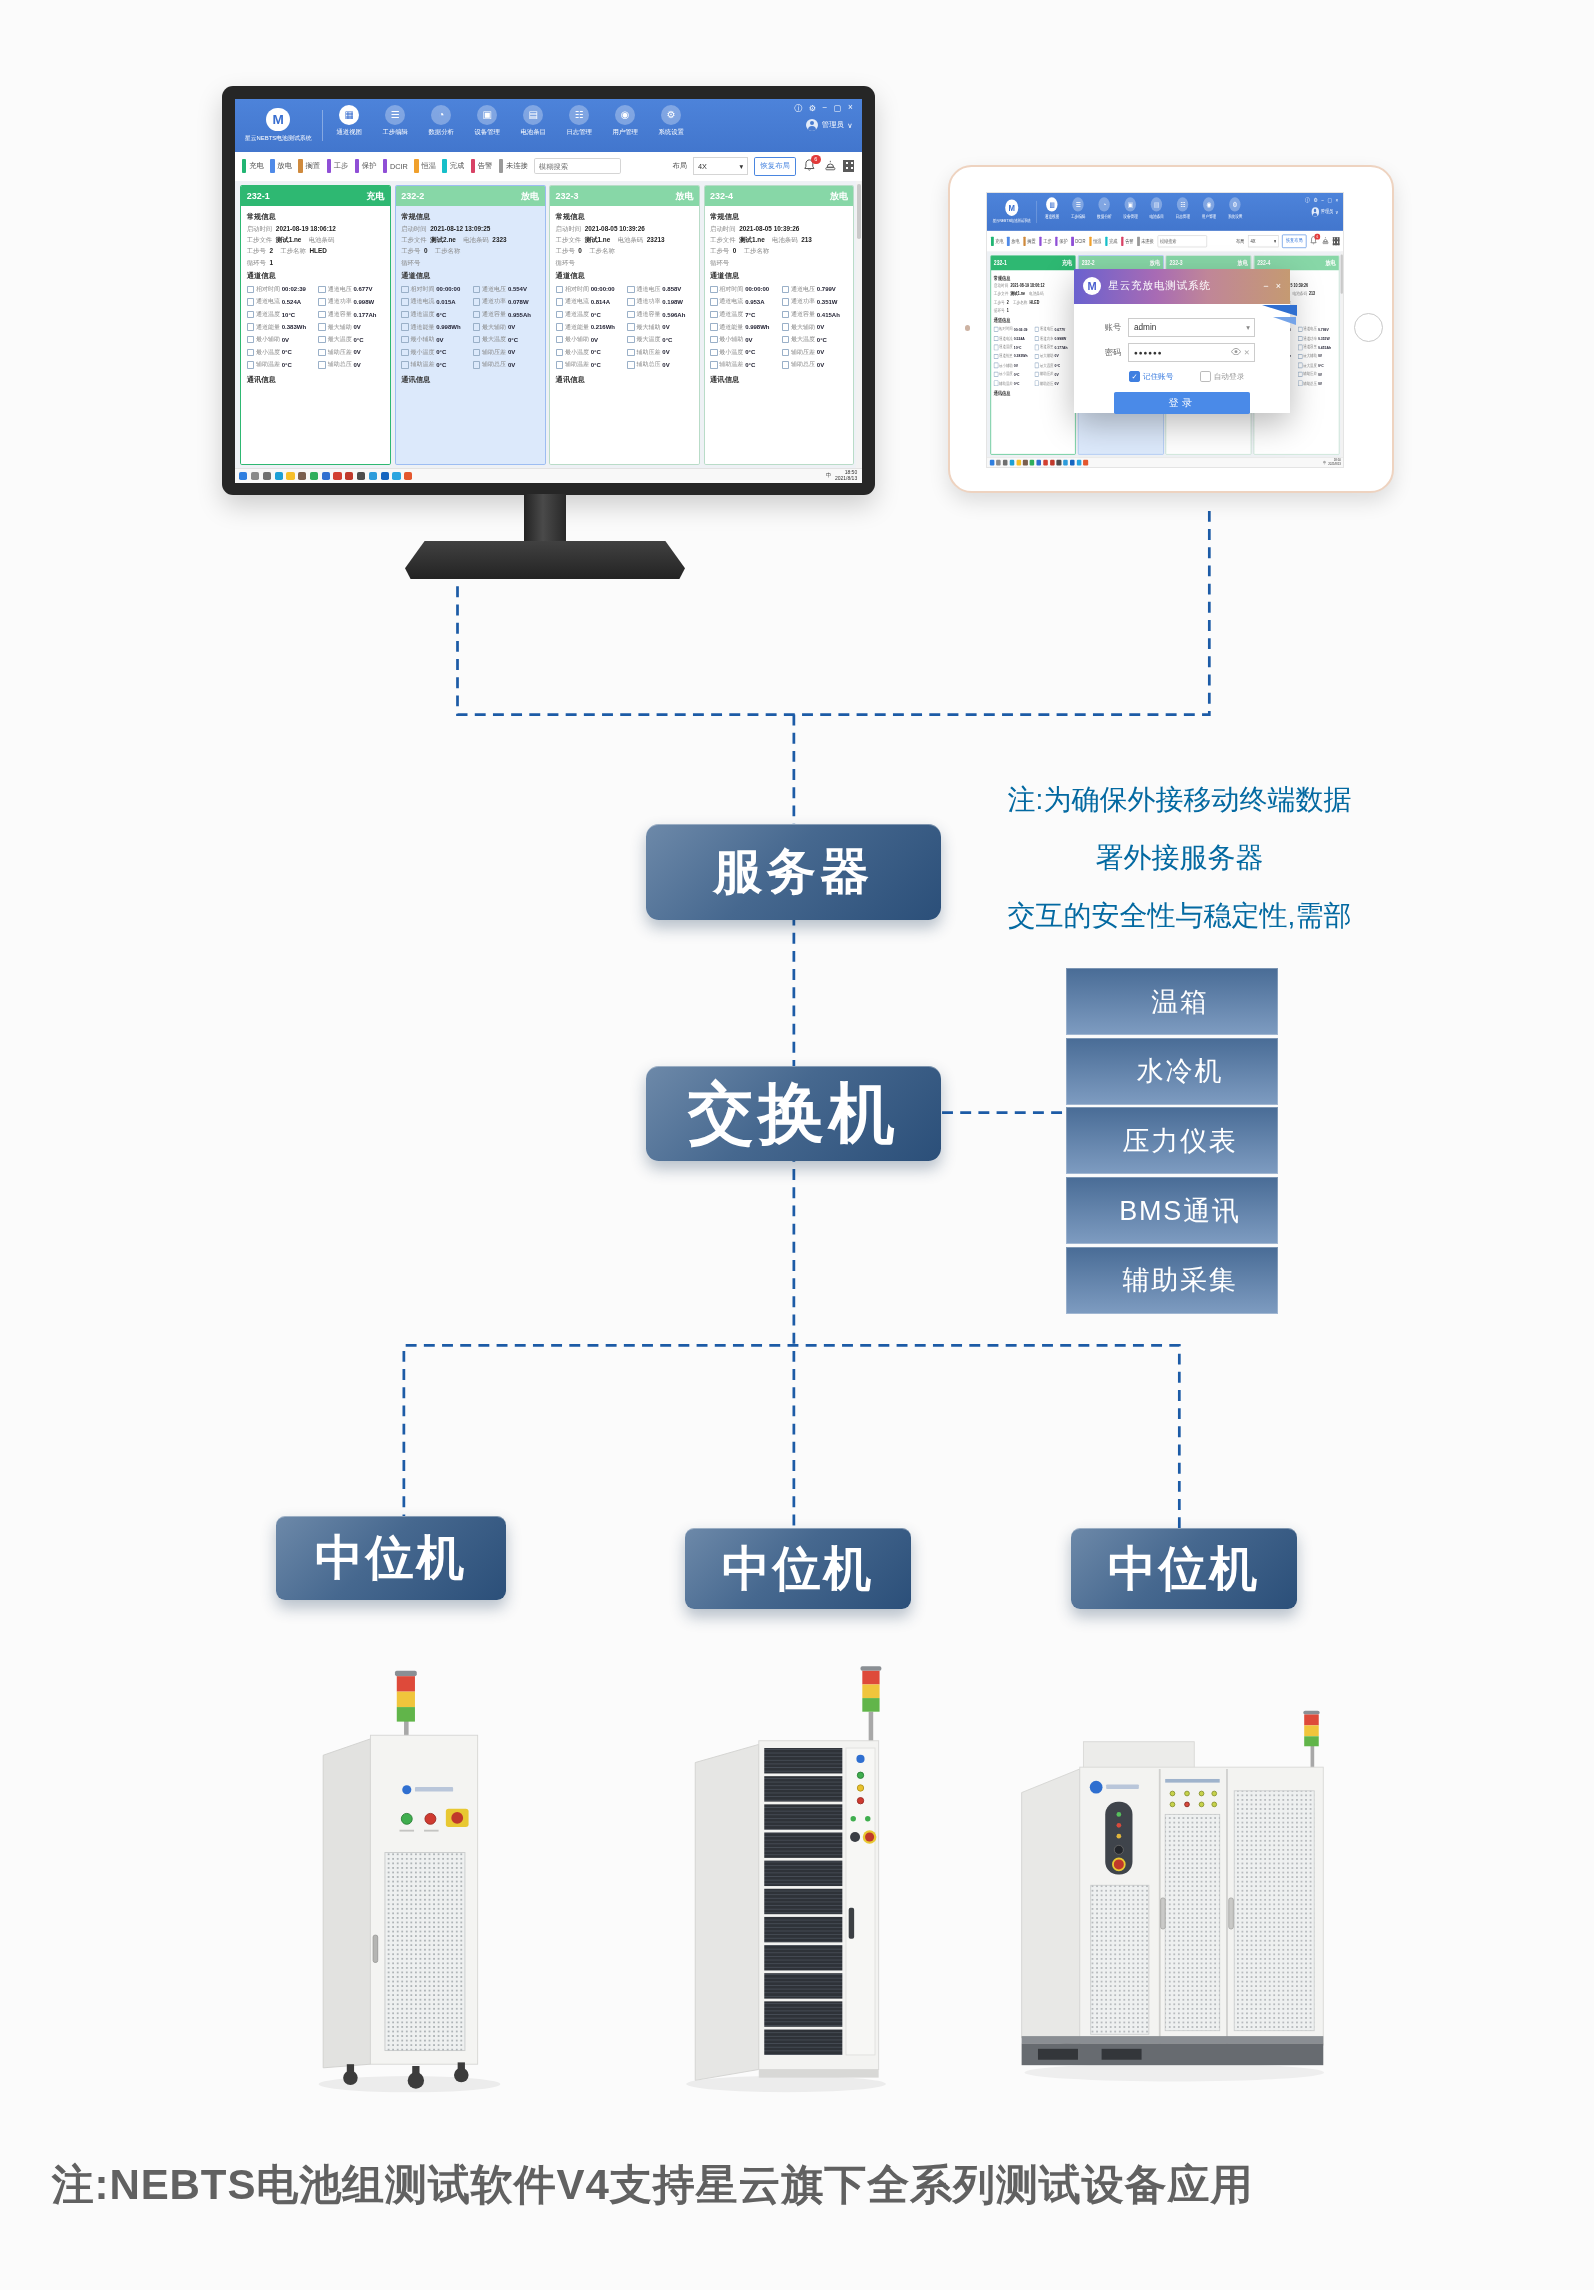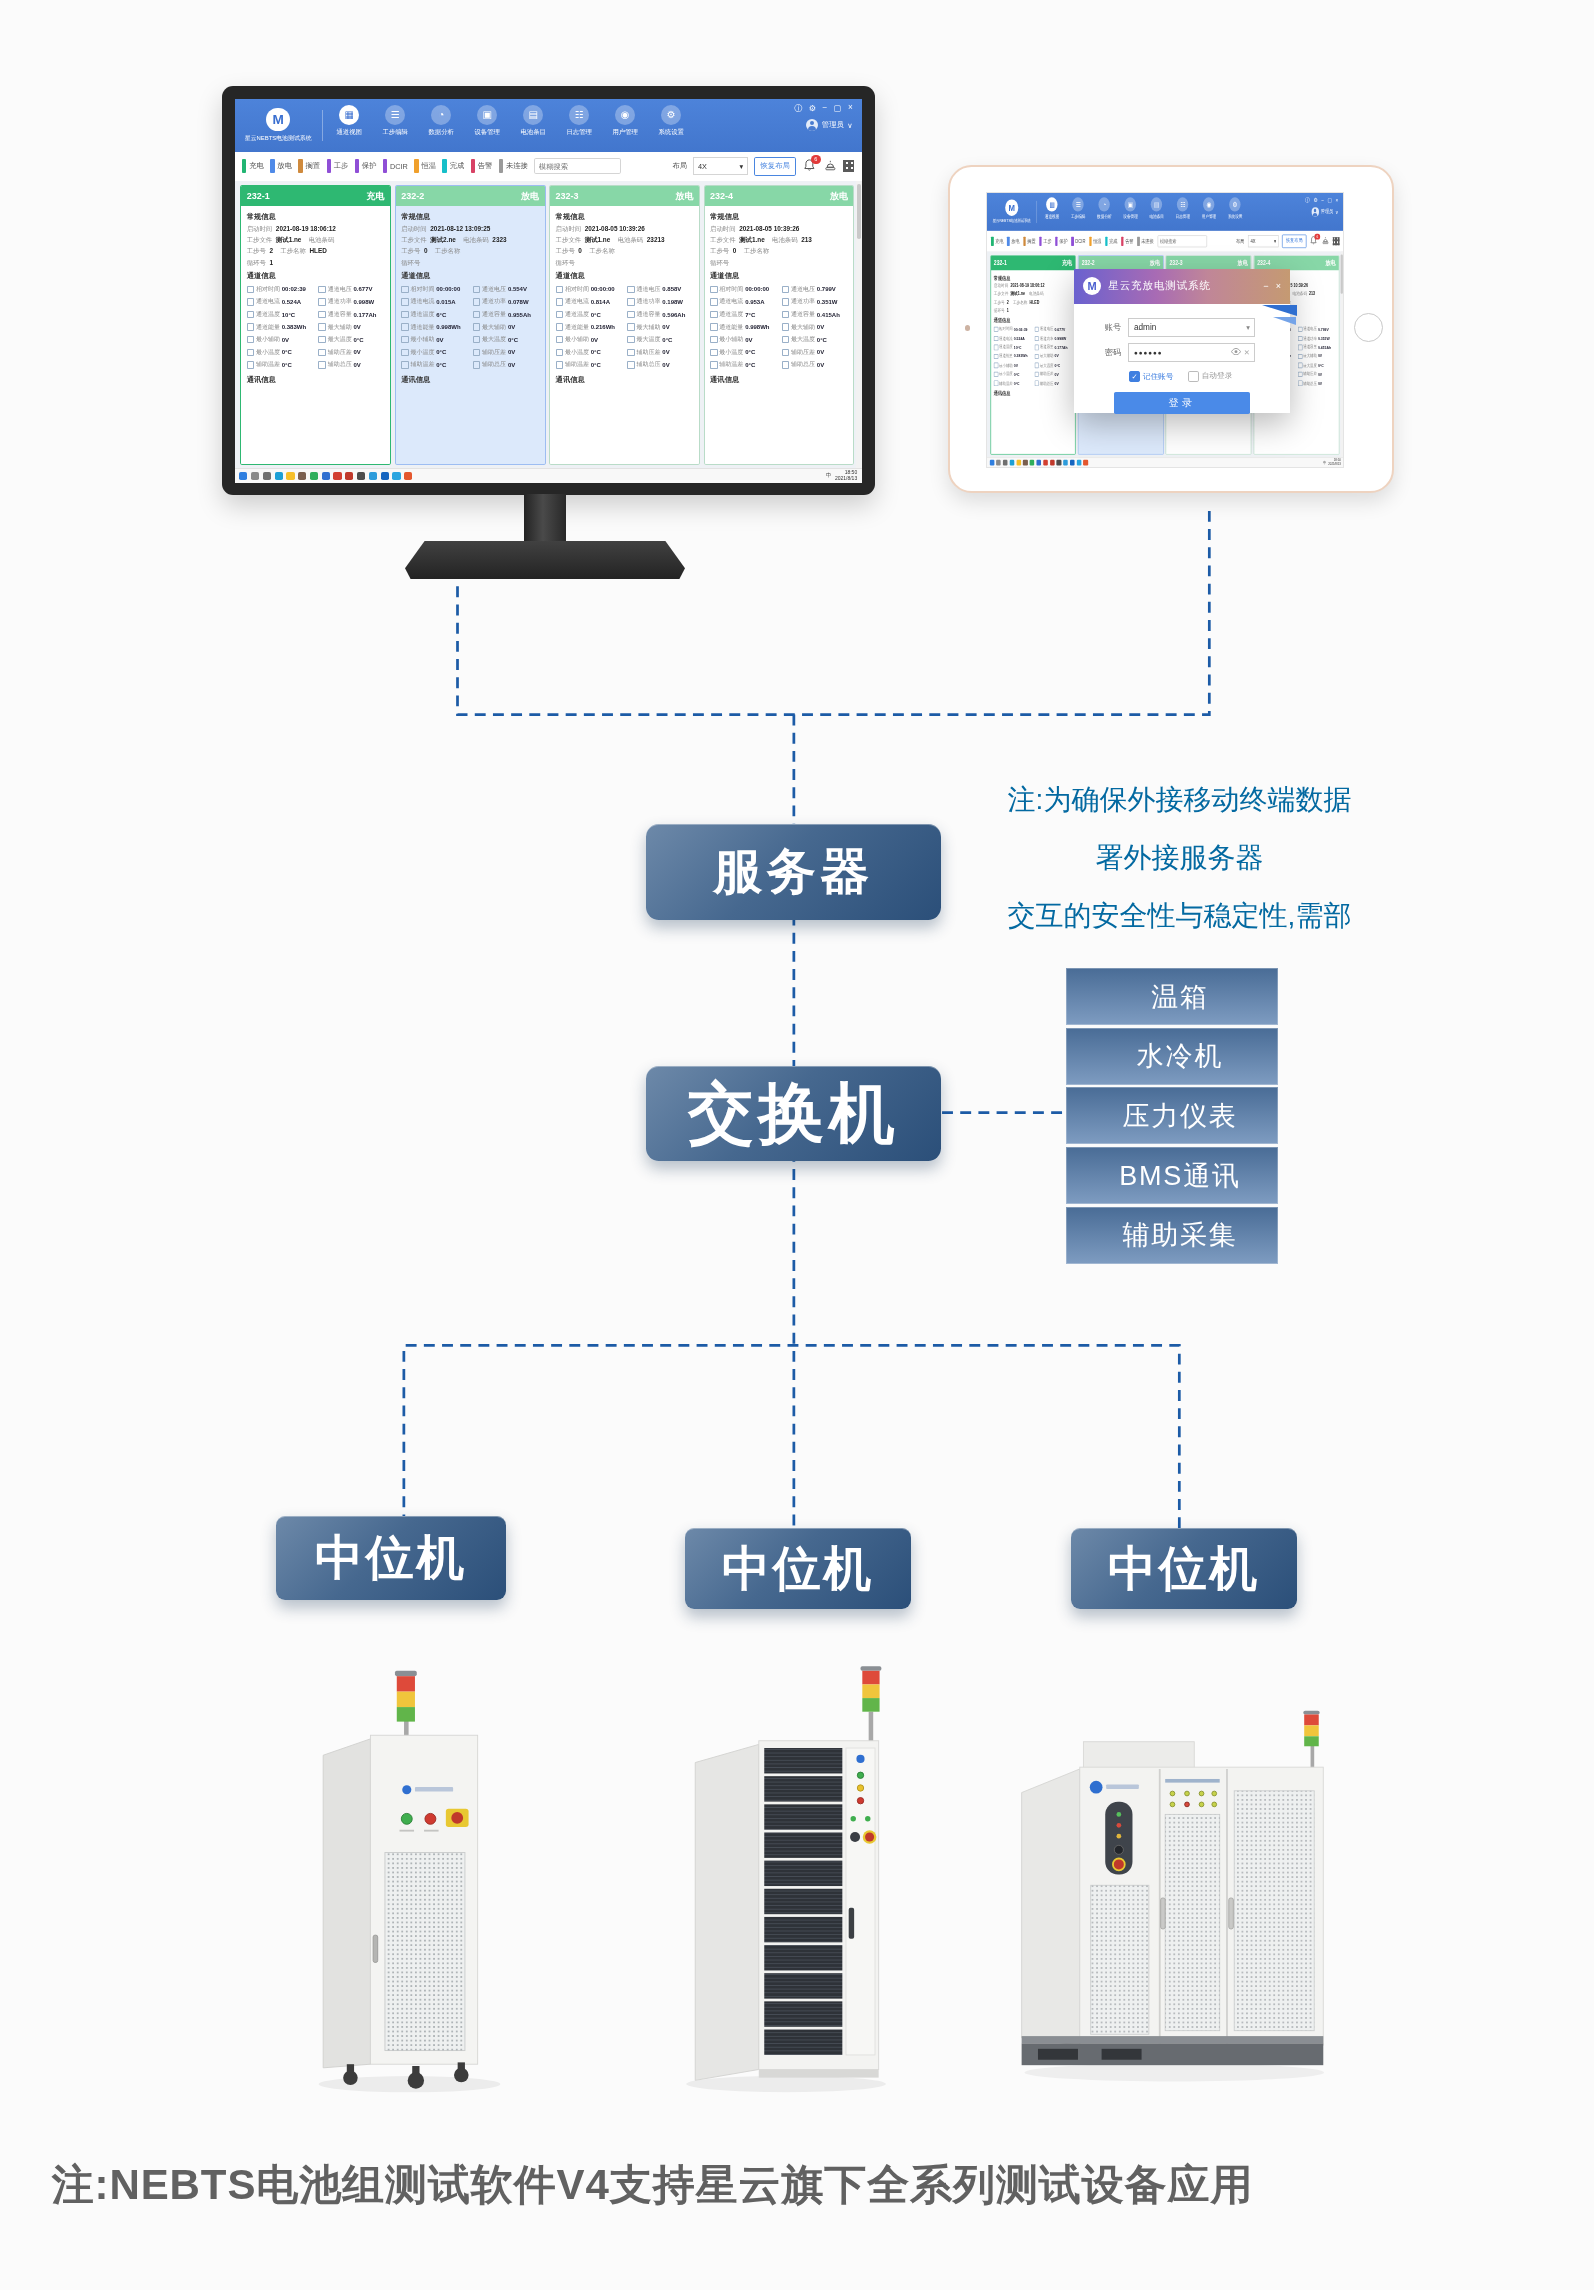--- a/index.html
+++ b/index.html
@@ -12,21 +12,21 @@
     font-weight:bold;letter-spacing:4.5px;z-index:3;border-radius:12.7px;
     background:linear-gradient(135deg,#6d89a9 0%,#46688f 45%,#2b4f79 100%);
     box-shadow:0 7.3px 14.5px rgba(25,55,90,.30), inset 0 0.9px 0 rgba(255,255,255,.35);}
   .server-box{left:646px;top:824px;width:295px;height:96px;font-size:49px;}
   .switch-box{left:646px;top:1066px;width:295px;height:95px;font-size:66px;}
   .mid-box{font-size:48px;letter-spacing:2.7px;border-radius:9px;}
   .mid-1{left:276px;top:1516px;width:230px;height:84px;}
   .mid-2{left:685px;top:1528px;width:226px;height:81px;}
   .mid-3{left:1071px;top:1528px;width:226px;height:81px;}
   .stack{position:absolute;left:1066px;top:968px;width:212px;z-index:3;}
-  .stack-item{height:57px;margin-bottom:2.7px;display:flex;align-items:center;justify-content:center;
+  .stack-item{height:67px;margin-bottom:2.7px;display:flex;align-items:center;justify-content:center;
     color:#fff;font-size:27px;letter-spacing:1.8px;
     background:linear-gradient(180deg,#496c96 0%,#7e9cc1 100%);
     box-shadow:inset 0 0 0 0.9px rgba(255,255,255,.28);padding-left:16px;}
   .server-note{position:absolute;left:1007px;top:771px;width:345px;text-align:center;z-index:3;
     color:#0369a1;font-size:28px;line-height:58px;font-weight:500;}
   .bottom-note{position:absolute;left:0;top:2157px;width:1305px;text-align:center;z-index:3;
     color:#616161;font-size:42px;font-weight:600;letter-spacing:0.9px;}
   
   .monitor-bezel{position:absolute;left:222px;top:86px;width:653px;height:409px;background:#262626;
     border-radius:11px;z-index:2;box-shadow:0 11px 25.5px rgba(0,0,0,.18);}
@@ -124,21 +124,21 @@
   .sel,.pwd{width:116px;height:17.3px;border:0.9px solid #ccc;font-size:8.2px;display:flex;align-items:center;
     padding:0 4.5px;color:#333;background:#fff;gap:2.7px;}
   .sel .caret{margin-left:auto;color:#888;font-size:7.3px;}
   .pwd .dots{letter-spacing:0.9px;font-size:6.4px;color:#333;}
   .pwd .px{color:#aaa;font-size:7.3px;}
   .chk-row{display:flex;gap:14.5px;margin:9px 0 0 55px;font-size:7.7px;align-items:center;}
   .cb{width:9px;height:9px;border:0.9px solid #bbb;border-radius:1.8px;flex:none;display:inline-block;
     text-align:center;line-height:9px;font-size:7.3px;margin-right:2.7px;vertical-align:middle;}
   .cb.checked{background:#3f7fe0;border-color:#3f7fe0;color:#fff;}
   .remember{color:#3f7fe0;display:flex;align-items:center;}
-  .autolog{color:#999;display:flex;}
+  .autolog{color:#999;display:flex;align-items:center;margin-left:12px;}
   .login-btn{width:136px;height:22px;background:#4a8ae8;color:#fff;font-size:10px;margin:10px auto 0;
     display:flex;align-items:center;justify-content:center;border-radius:1.8px;letter-spacing:3.6px;cursor:pointer;}
   .plane{position:absolute;right:-7.3px;top:36px;z-index:7;}
   .p1{width:0;height:0;border-top:11.8px solid #2f6fd0;border-left:35px solid transparent;}
   .p2{width:0;height:0;border-top:8.2px solid #74a3e8;border-left:23.6px solid transparent;margin:1.8px 0 0 11px;}
   
   .equip{position:absolute;z-index:2;}
 </style>
 </head>
 <body>

